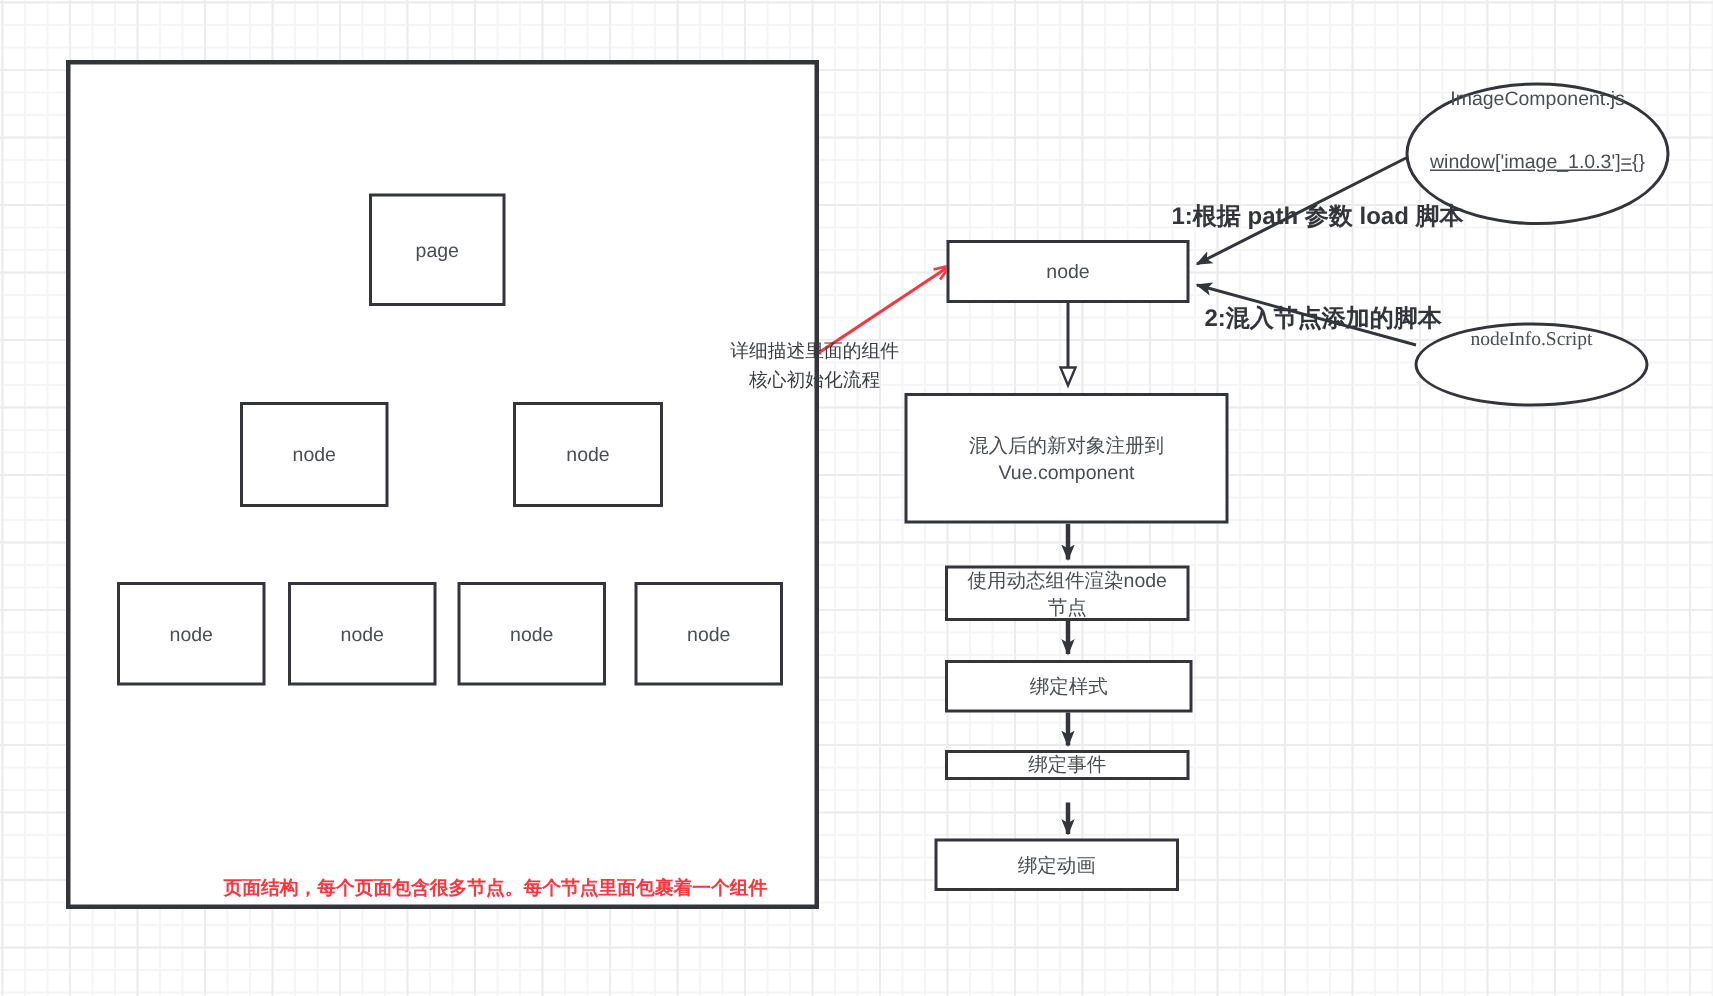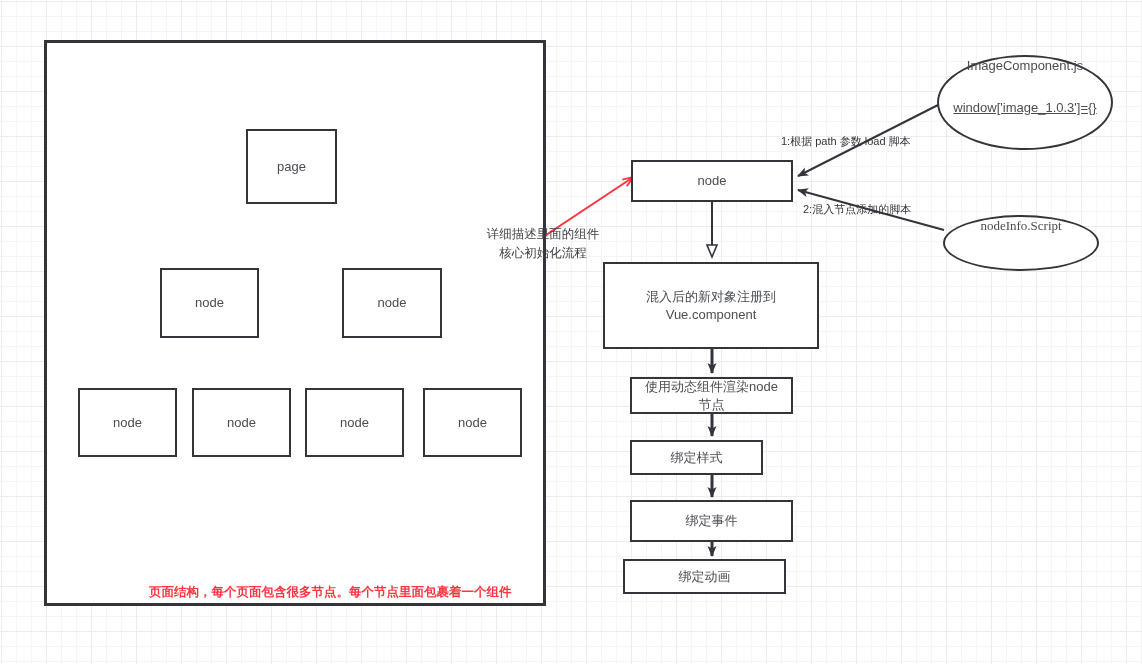--- a/index.html
+++ b/index.html
@@ -64,23 +64,24 @@
     justify-content: flex-start;
     text-align: center;
     color: #4a4d52;
     font-size: 13px;
     line-height: 1.4;
   }
   .ellipse .line2 { margin-top: 24px; text-decoration: underline; }
   .edge-label {
     position: absolute;
     color: #33353a;
-    font-size: 11px;
+    font-size: 16px;
     white-space: nowrap;
     background: transparent;
+    font-weight: bold;
   }
   .note-text {
     position: absolute;
     color: #3b3d42;
     font-size: 12.5px;
     line-height: 1.5;
     text-align: center;
     white-space: pre-line;
   }
   .caption-red {
@@ -195,17 +196,17 @@
     <div>nodeInfo.Script</div>
   </div>
 
   <div class="edge-label" style="left:781px; top:134px;">1:根据 path 参数 load 脚本</div>
   <div class="edge-label" style="left:803px; top:202px;">2:混入节点添加的脚本</div>
 
   <div class="box" style="left:603px; top:262px; width:216px; height:87px;">混入后的新对象注册到
 Vue.component</div>
   <div class="box" style="left:630px; top:377px; width:163px; height:37px;">使用动态组件渲染node
 节点</div>
-  <div class="box" style="left:630px; top:440px; width:133px; height:35px;">绑定样式</div>
-  <div class="box" style="left:630px; top:500px; width:163px; height:42px;">绑定事件</div>
+  <div class="box" style="left:630px; top:440px; width:165px; height:35px;">绑定样式</div>
+  <div class="box" style="left:630px; top:500px; width:163px; height:20px;">绑定事件</div>
   <div class="box" style="left:623px; top:559px; width:163px; height:35px;">绑定动画</div>
 
 </div>
 
 </body></html>

